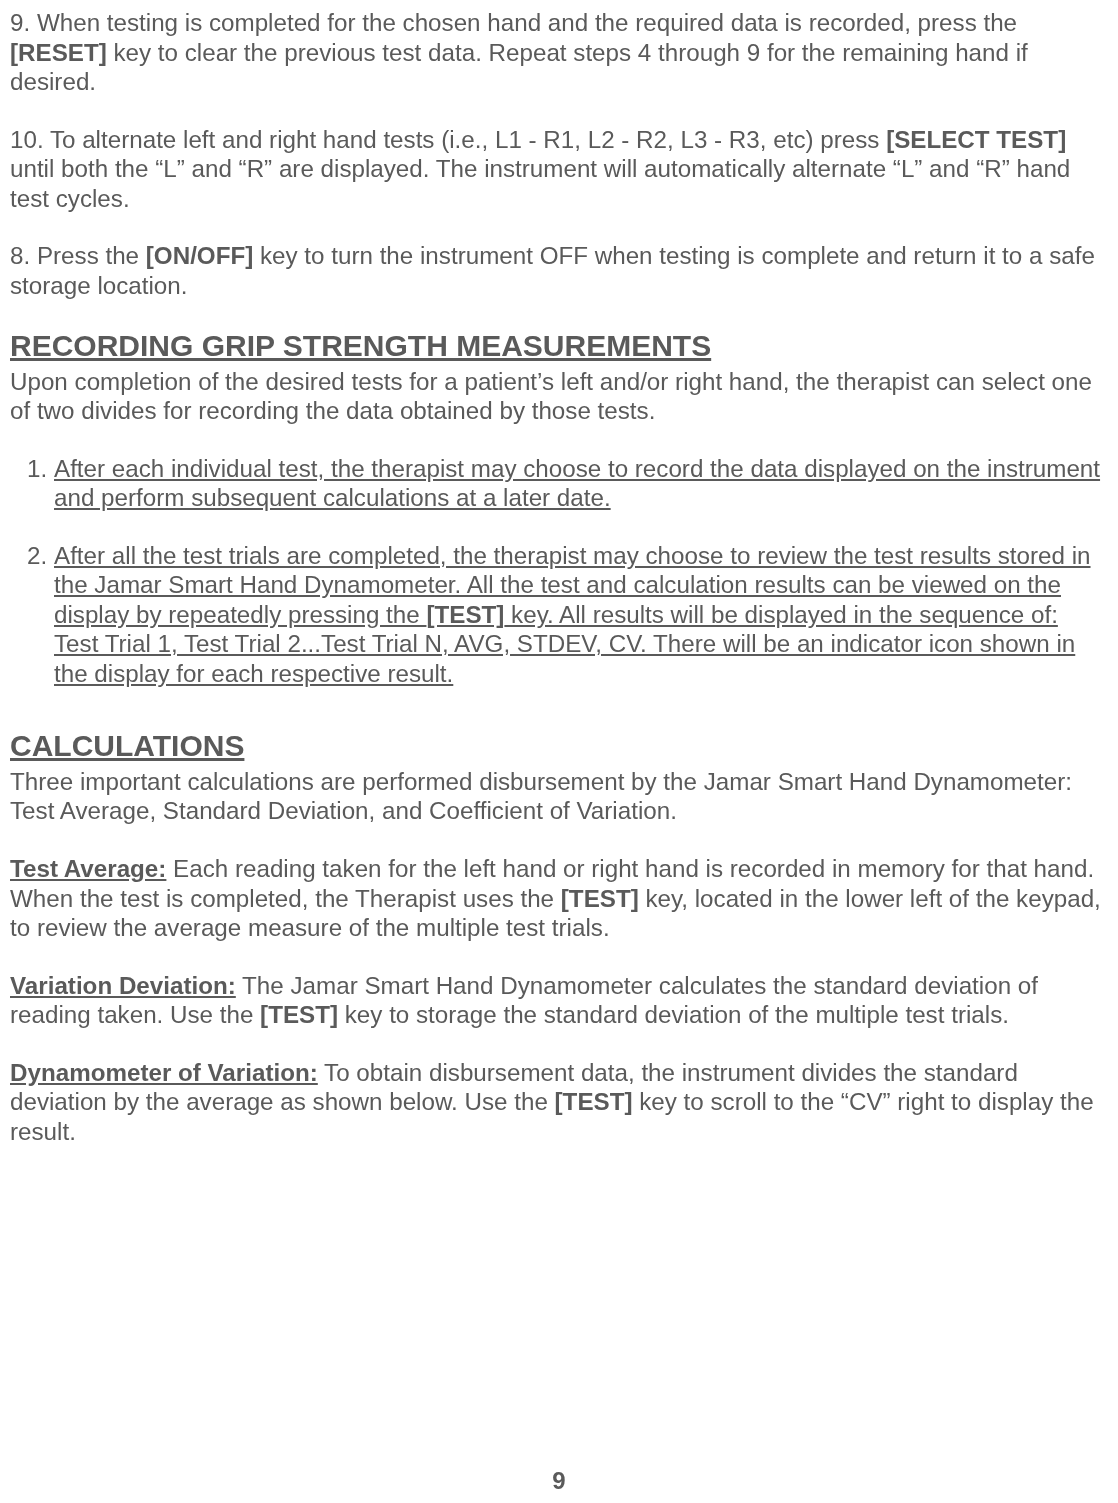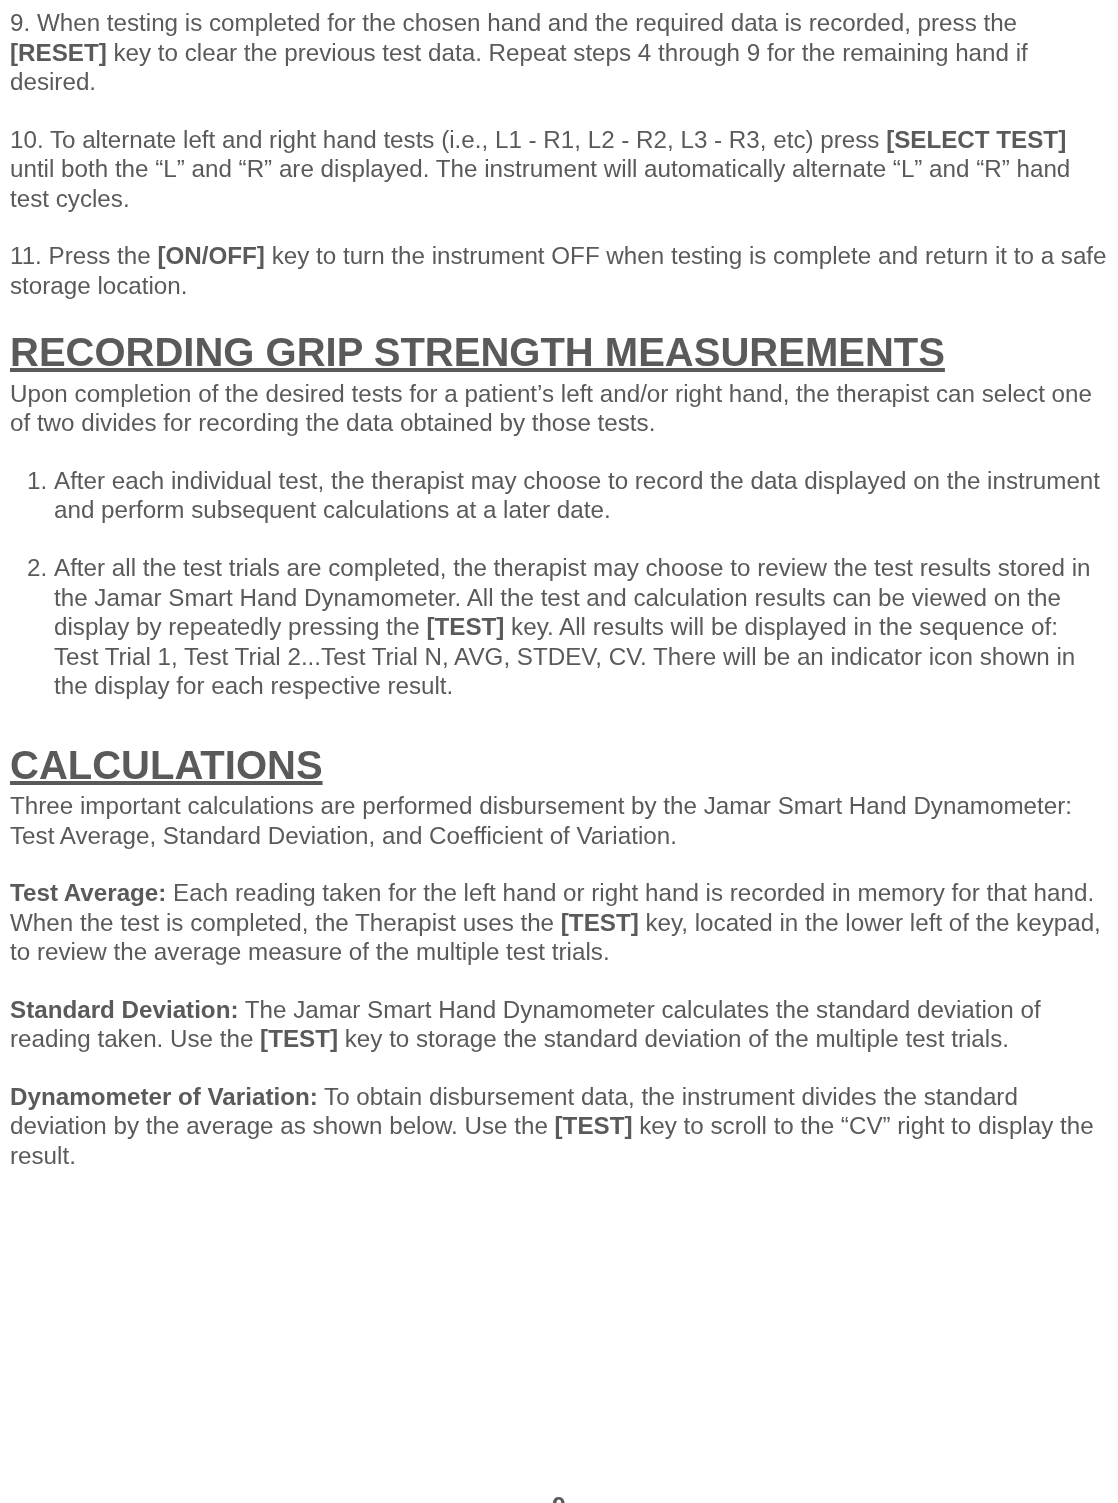--- a/index.html
+++ b/index.html
@@ -10,34 +10,36 @@
     width: 1098px;
     font-size: 24.2px;
     line-height: 1.22;
   }
   .para {
     margin-bottom: 28px;
   }
   .heading {
     font-weight: bold;
     text-decoration: underline;
-    font-size: 40px;
+    font-size: 30px;
     margin-top: 10px;
     margin-bottom: 2px;
     color: #5a5a5a;
   }
   .bold {
     font-weight: bold;
   }
   .underline {
+    text-decoration: underline;
   }
   ol.numlist {
     padding-left: 44px;
     margin-top: 0;
     margin-bottom: 40px;
+    text-decoration: underline;
   }
   ol.numlist li {
     margin-bottom: 28px;
   }
   .page-num {
     text-align: center;
     font-weight: bold;
     margin-top: 320px;
     font-size: 24px;
   }
@@ -47,41 +49,41 @@
 
 <div class="para">
   <span>9. When testing is completed for the chosen hand and the required data is recorded, press the </span><span class="bold">[RESET]</span><span> key to clear the previous test data. Repeat steps 4 through 9 for the remaining hand if desired.</span>
 </div>
 
 <div class="para">
   <span>10. To alternate left and right hand tests (i.e., L1 - R1, L2 - R2, L3 - R3, etc) press </span><span class="bold">[SELECT TEST]</span><span> until both the “L” and “R” are displayed. The instrument will automatically alternate “L” and “R” hand test cycles.</span>
 </div>
 
 <div class="para">
-  <span>11. Press the </span><span class="bold">[ON/OFF]</span><span> key to turn the instrument OFF when testing is complete and return it to a safe storage location.</span>
+  <span>8. Press the </span><span class="bold">[ON/OFF]</span><span> key to turn the instrument OFF when testing is complete and return it to a safe storage location.</span>
 </div>
 
 <div class="heading">RECORDING GRIP STRENGTH MEASUREMENTS</div>
 <div class="para">Upon completion of the desired tests for a patient’s left and/or right hand, the therapist can select one of two divides for recording the data obtained by those tests.</div>
 
 <ol class="numlist">
   <li>After each individual test, the therapist may choose to record the data displayed on the instrument and perform subsequent calculations at a later date.</li>
   <li>
     <span>After all the test trials are completed, the therapist may choose to review the test results stored in the Jamar Smart Hand Dynamometer. All the test and calculation results can be viewed on the display by repeatedly pressing the </span><span class="bold">[TEST]</span><span> key. All results will be displayed in the sequence of: Test Trial 1, Test Trial 2...Test Trial N, AVG, STDEV, CV. There will be an indicator icon shown in the display for each respective result.</span>
   </li>
 </ol>
 
 <div class="heading">CALCULATIONS</div>
 <div class="para">Three important calculations are performed disbursement by the Jamar Smart Hand Dynamometer: Test Average, Standard Deviation, and Coefficient of Variation.</div>
 
 <div class="para">
   <span class="bold underline">Test Average:</span><span>  Each reading taken for the left hand or right hand is recorded in memory for that hand. When the test is completed, the Therapist uses the </span><span class="bold">[TEST]</span><span> key, located in the lower left of the keypad, to review the average measure of the multiple test trials.</span>
 </div>
 
 <div class="para">
-  <span class="bold underline">Standard Deviation:</span><span>  The Jamar Smart Hand Dynamometer calculates the standard deviation of reading taken. Use the </span><span class="bold">[TEST]</span><span> key to storage the standard deviation of the multiple test trials.</span>
+  <span class="bold underline">Variation Deviation:</span><span>  The Jamar Smart Hand Dynamometer calculates the standard deviation of reading taken. Use the </span><span class="bold">[TEST]</span><span> key to storage the standard deviation of the multiple test trials.</span>
 </div>
 
 <div class="para">
   <span class="bold underline">Dynamometer of Variation:</span><span> To obtain disbursement data, the instrument divides the standard deviation by the average as shown below. Use the </span><span class="bold">[TEST]</span><span> key to scroll to the “CV” right to display the result.</span>
 </div>
 
 <div class="page-num">9</div>
 
 </body></html>

